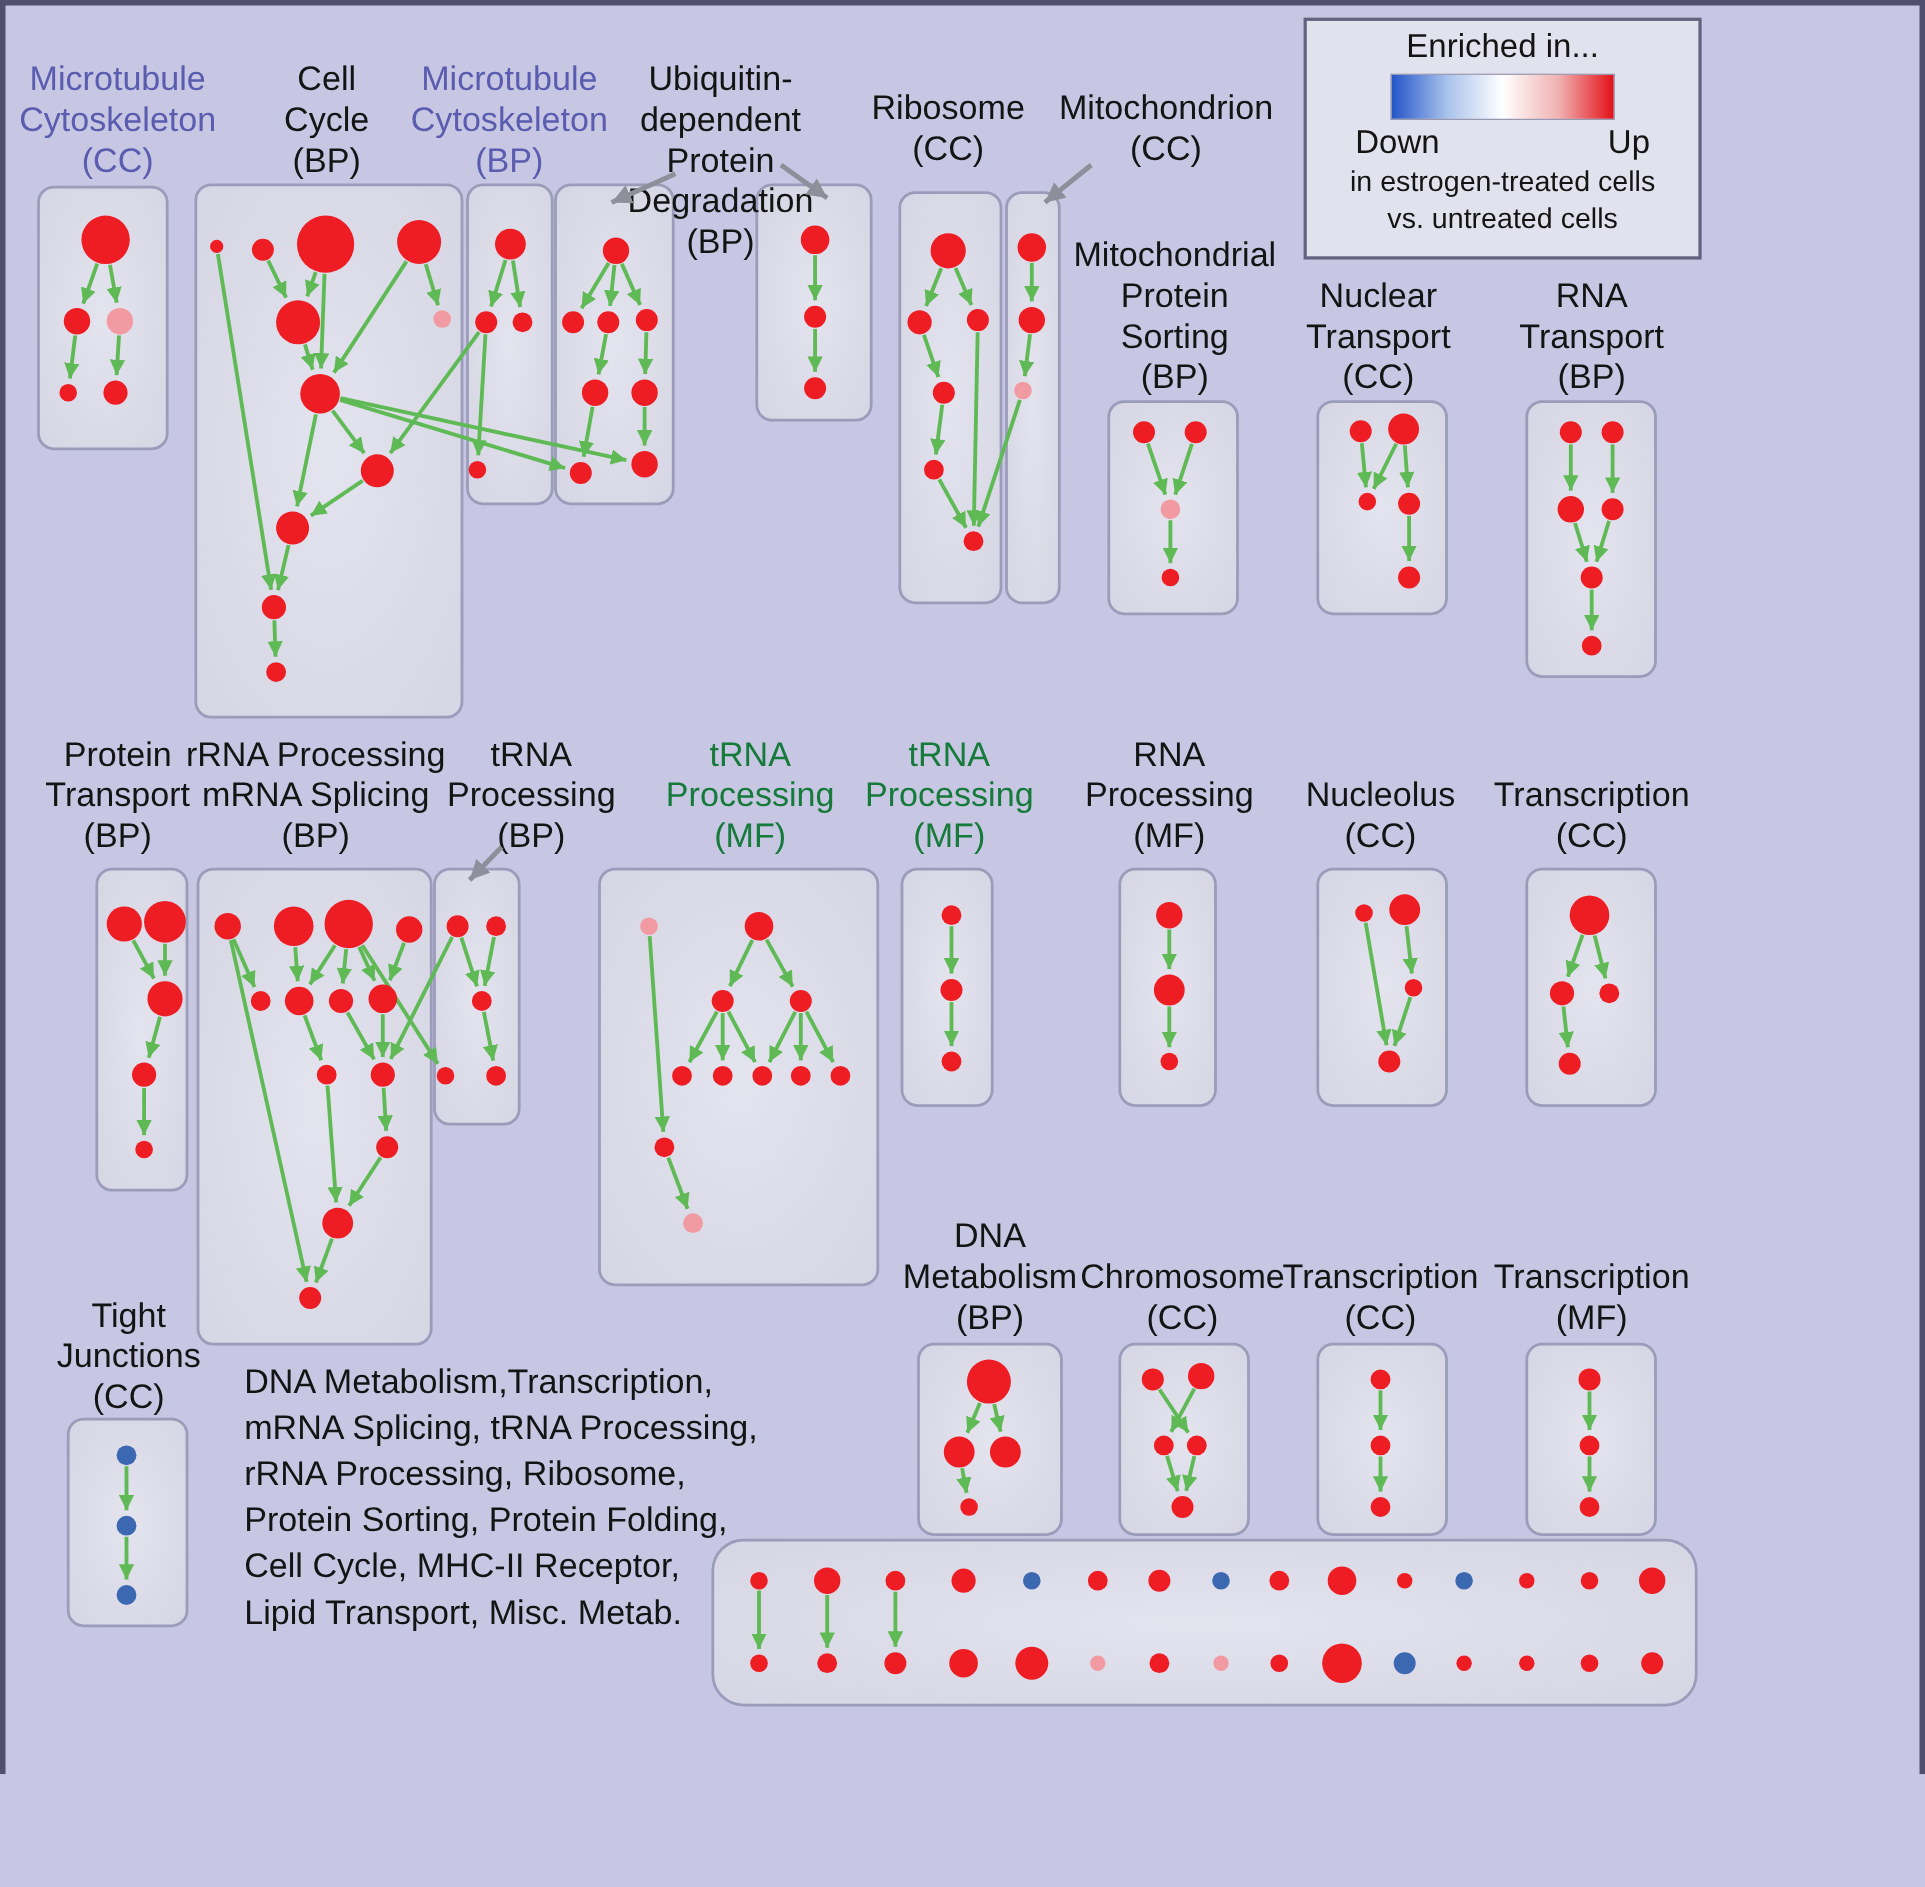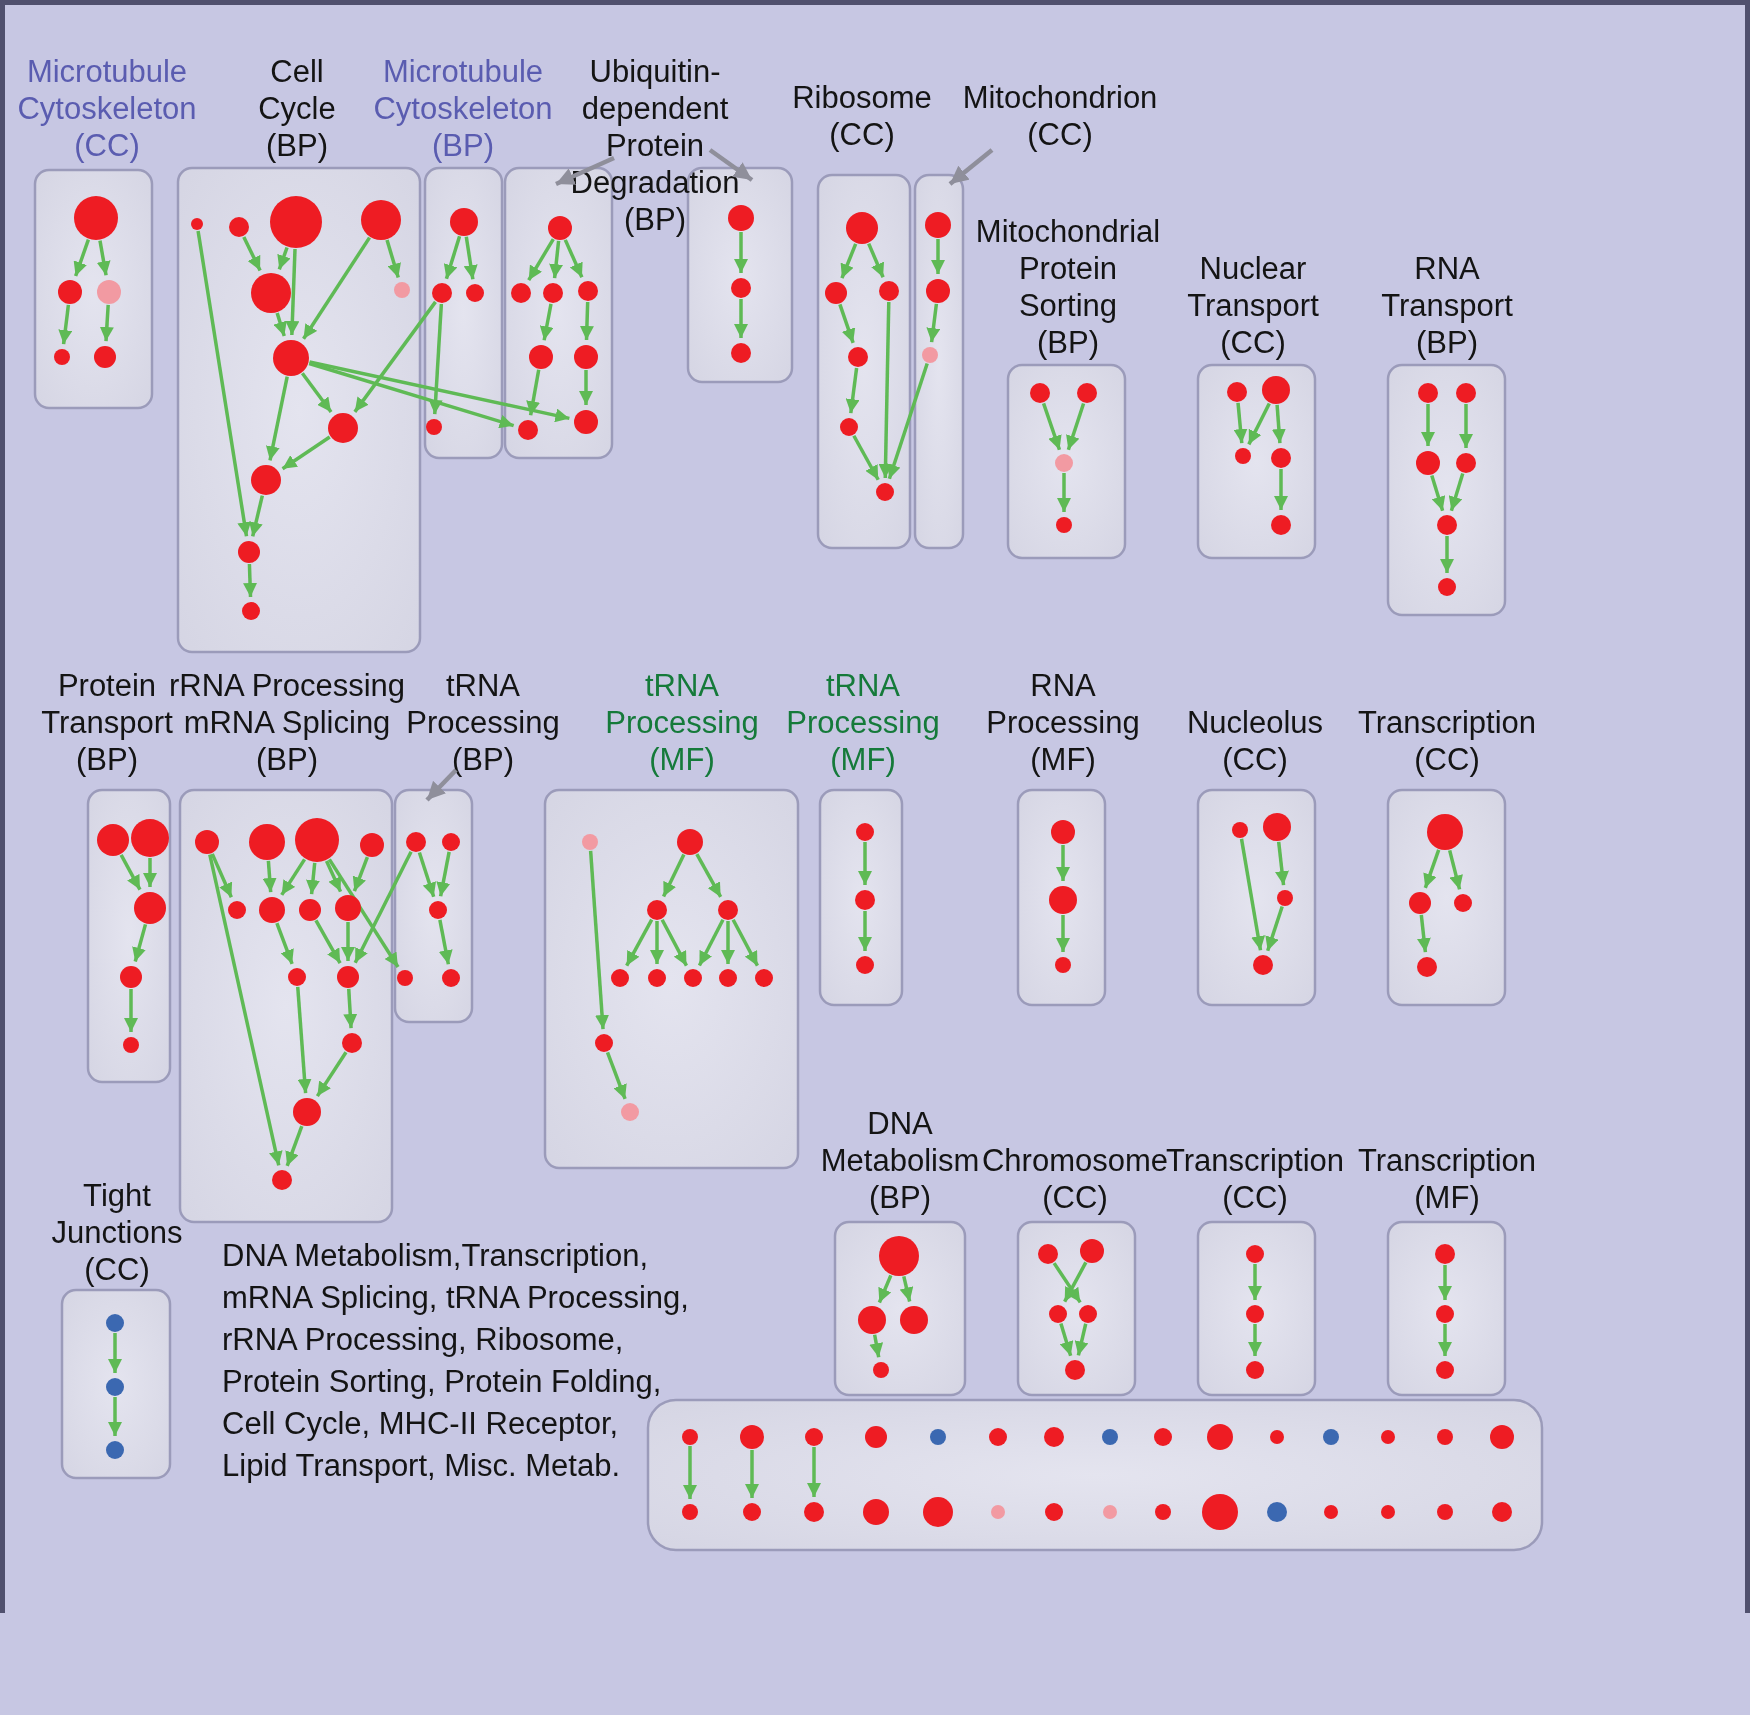--- a/index.html
+++ b/index.html
@@ -350,13 +350,23 @@
       </g>
       <g>
         <line x1="614" y1="158" x2="556" y2="184" stroke="#8f8f9b" stroke-width="4.5" marker-end="url(#arrow-gray)"></line>
         <line x1="710" y1="150" x2="752" y2="180" stroke="#8f8f9b" stroke-width="4.5" marker-end="url(#arrow-gray)"></line>
         <line x1="992" y1="150" x2="950" y2="184" stroke="#8f8f9b" stroke-width="4.5" marker-end="url(#arrow-gray)"></line>
         <line x1="456" y1="770" x2="427" y2="800" stroke="#8f8f9b" stroke-width="4.5" marker-end="url(#arrow-gray)"></line>
       </g>
       <rect x="2.5" y="2.5" width="1745" height="1710" fill="none" stroke="#50506e" stroke-width="5"></rect>
     </svg>
 
+  <div id="legend">
+    <div class="lg-title">Enriched in...</div>
+    <div class="lg-bar" style="background: linear-gradient(90deg, rgb(35, 85, 200), rgb(169, 194, 236), rgb(255, 255, 255), rgb(240, 178, 178), rgb(227, 17, 24));"></div>
+    <div class="lg-row">
+      <span>Down</span>
+      <span>Up</span>
+    </div>
+    <div class="lg-sub">in estrogen-treated cells</div>
+    <div class="lg-sub">vs. untreated cells</div>
+  </div>
 </div>
 
 </body></html>

